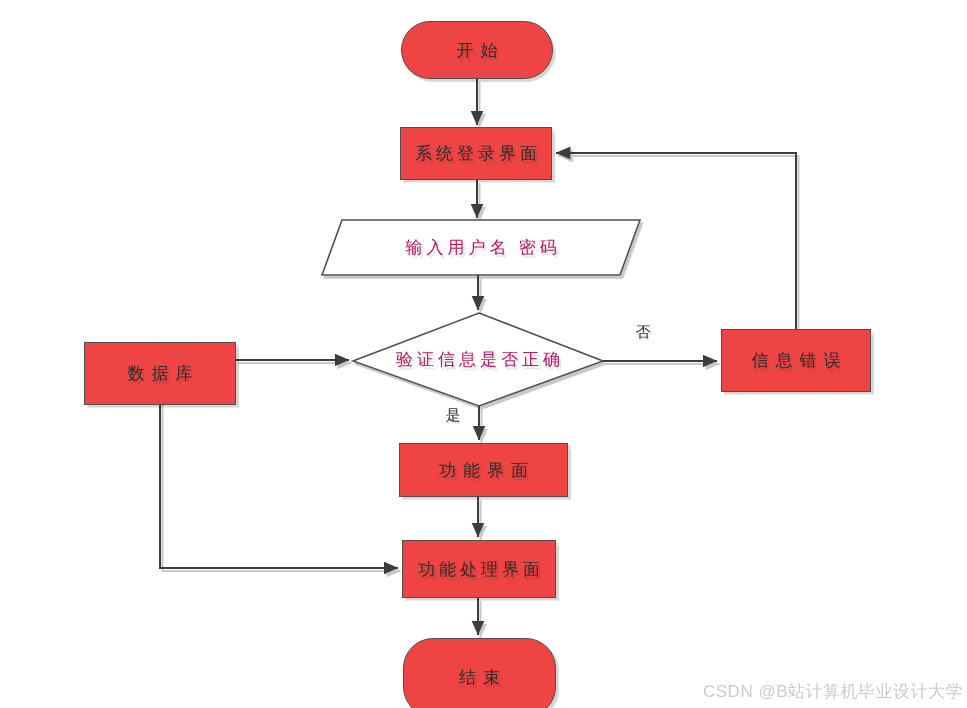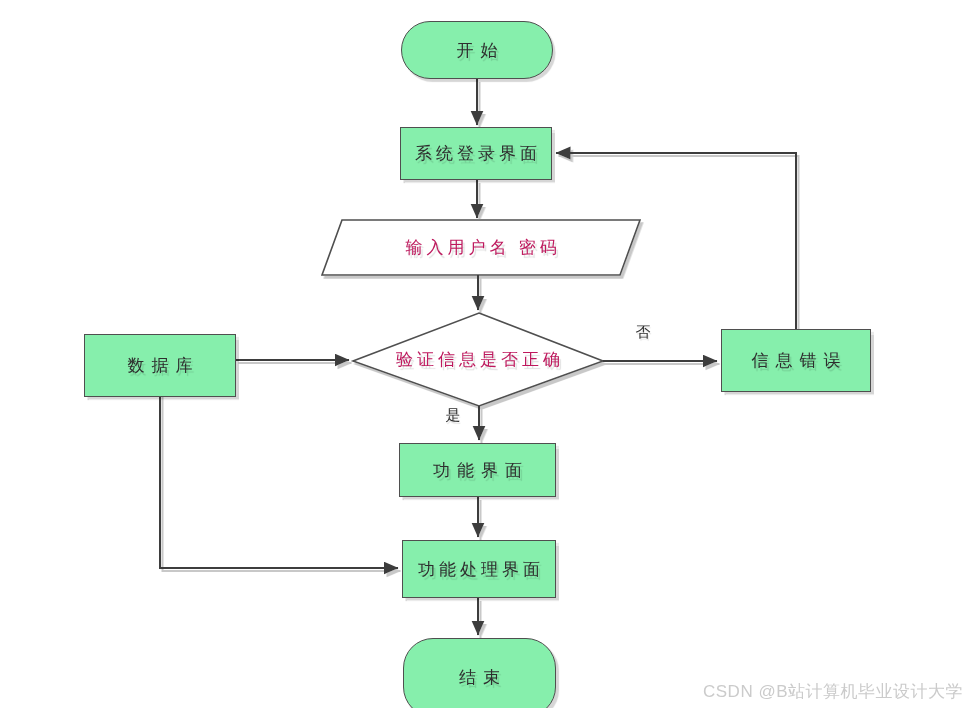--- a/index.html
+++ b/index.html
@@ -16,21 +16,21 @@
     overflow: hidden;
   }
   #connector-layer {
     position: absolute;
     left: 0; top: 0;
     width: 967px; height: 708px;
   }
   .node {
     position: absolute;
     box-sizing: border-box;
-    background: #86efac;
+    background: #ef4444;
     border: 1.5px solid #4f4f4f;
     box-shadow: 2.5px 3px 1px rgba(0,0,0,0.16);
     display: flex;
     align-items: center;
     justify-content: center;
     font-size: 17px;
     color: #2e2e2e;
     white-space: nowrap;
     text-shadow: 2px 3px 1px rgba(0,0,0,0.13);
   }
@@ -98,25 +98,25 @@
       <path d="M603,361 L717,361" fill="none" stroke="#3d3d3d" stroke-width="2" marker-end="url(#arrow)"></path>
       <path d="M796,329 L796,153 L556,153" fill="none" stroke="#3d3d3d" stroke-width="2" marker-end="url(#arrow)"></path>
       <path d="M160,391 L160,568 L398,568" fill="none" stroke="#3d3d3d" stroke-width="2" marker-end="url(#arrow)"></path>
     </g>
   </svg>
 
   <div class="node terminator ls-wide" style="left:401px; top:21px; width:152px; height:58px;">开始</div>
 
   <div class="node ls-norm" style="left:400px; top:127px; width:152px; height:53px;text-align:center;">系统登录界面</div>
 
-  <div class="node ls-wide" style="left:84px; top:334px; width:152px; height:63px;font-family:Liberation Mono, monospace;">数据库</div>
+  <div class="node ls-wide" style="left:84px; top:342px; width:152px; height:63px;font-family:Liberation Mono, monospace;">数据库</div>
 
   <div class="node ls-wide" style="left:721px; top:329px; width:150px; height:63px;">信息错误</div>
 
-  <div class="node ls-wide" style="left:399px; top:443px; width:157px; height:54px;">功能界面</div>
+  <div class="node ls-wide" style="left:399px; top:443px; width:169px; height:54px;">功能界面</div>
 
   <div class="node ls-norm" style="left:402px; top:540px; width:154px; height:58px;">功能处理界面</div>
 
   <div class="node terminator ls-wide" style="left:403px; top:638px; width:153px; height:79px;">结束</div>
 
   <div class="overlay-label ls-norm" style="left:332px; top:220px; width:298px; height:55px;">输入用户名 密码</div>
 
   <div class="overlay-label ls-norm" style="left:353px; top:313px; width:250px; height:93px;">验证信息是否正确</div>
 
   <div class="edge-label" style="left:437px; top:406px; width:32px;">是</div>

